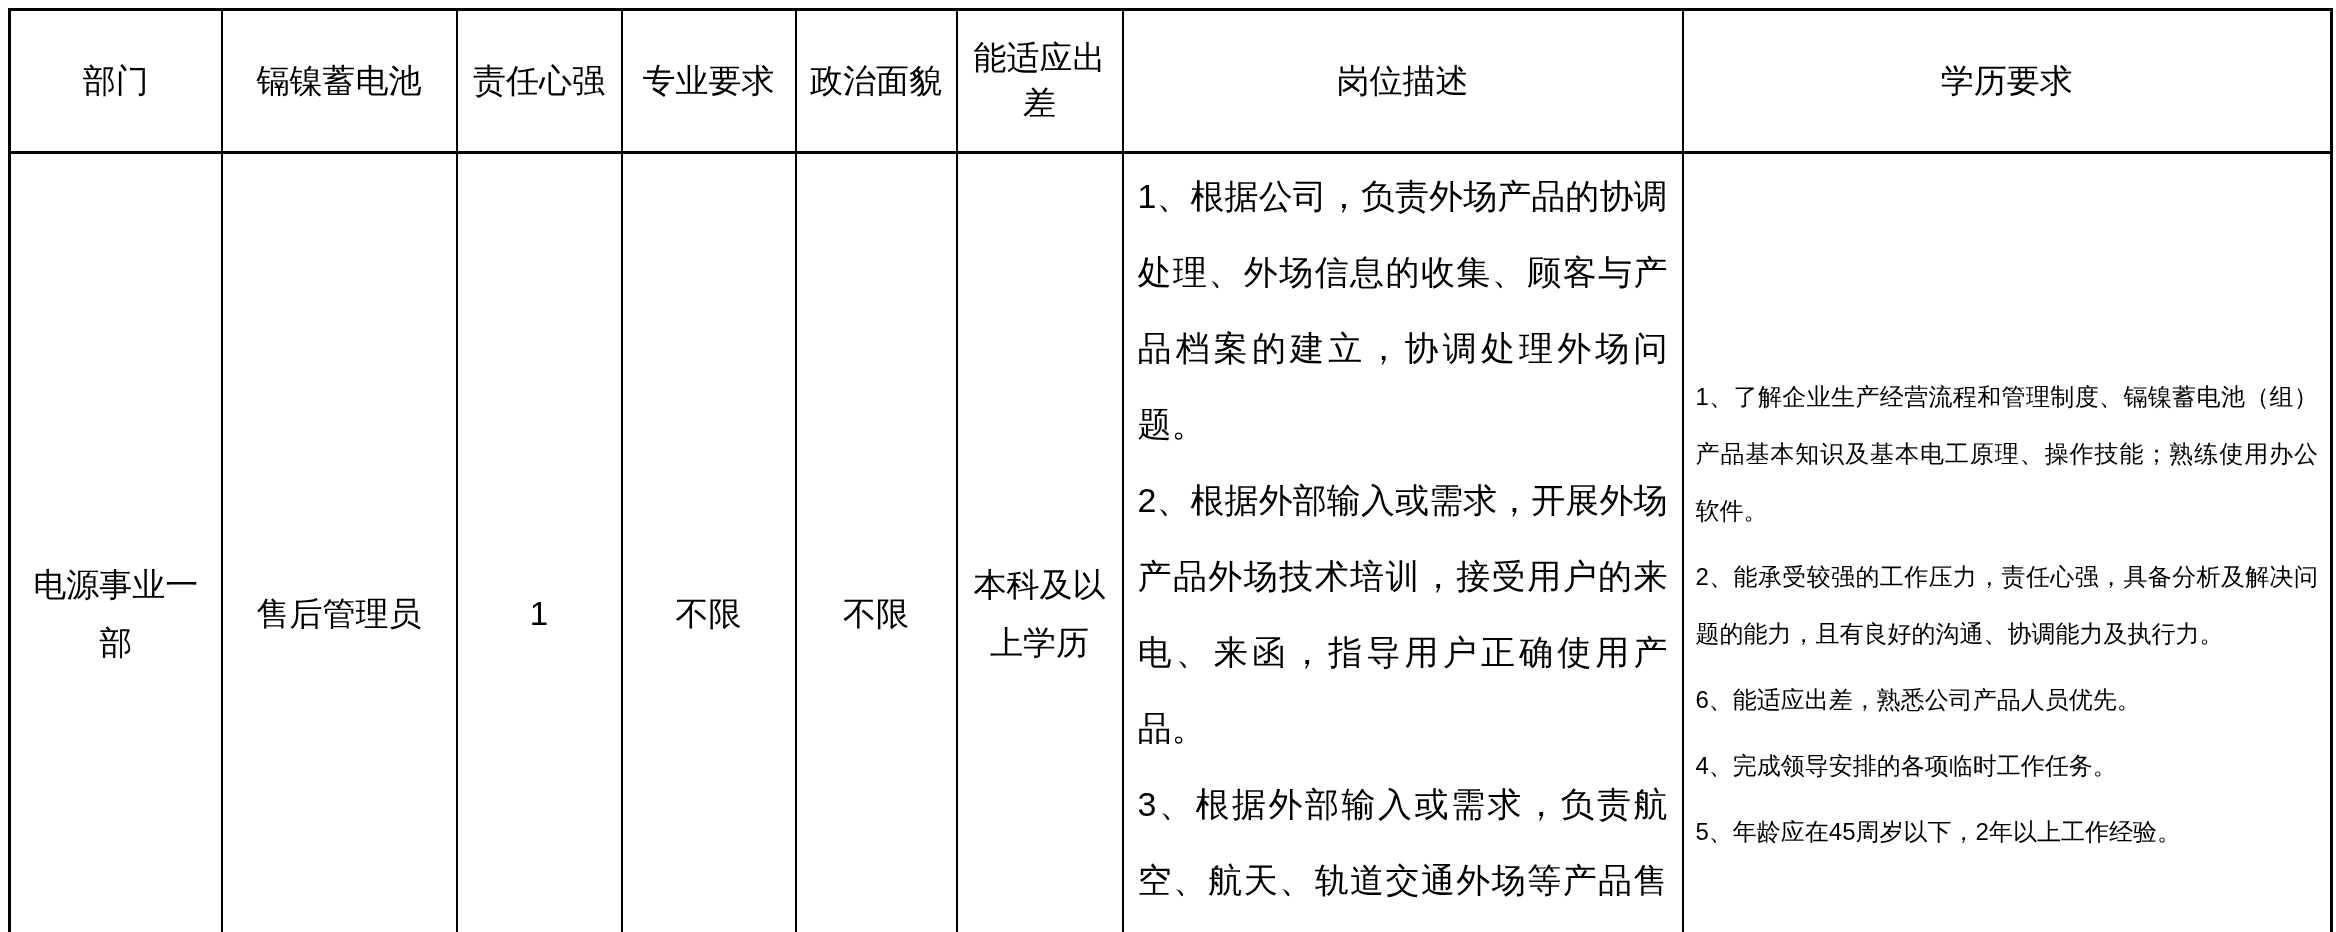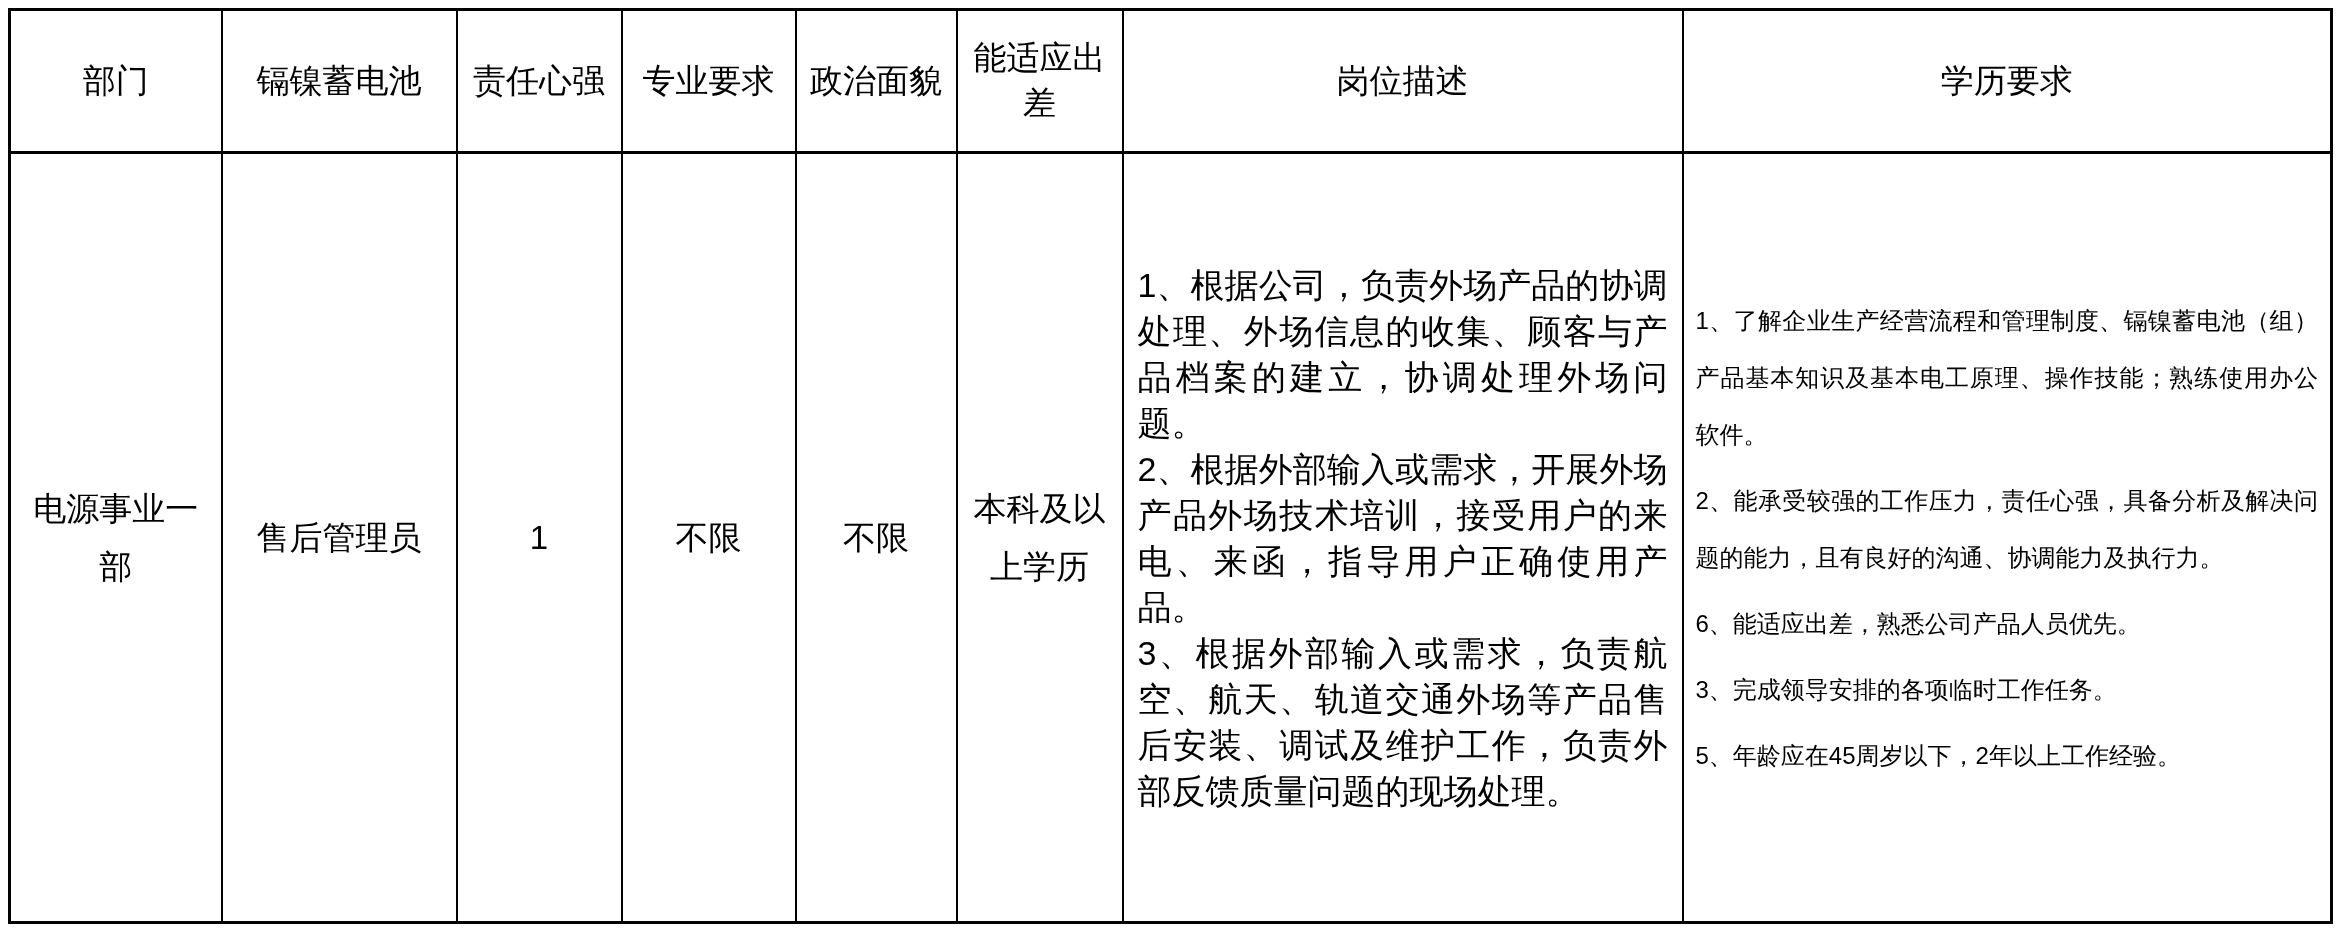--- a/index.html
+++ b/index.html
@@ -46,21 +46,21 @@
     line-height: 1.75;
     padding: 0 10px;
   }
   td.cell-desc {
     padding: 4px 14px;
     vertical-align: middle;
   }
   td.cell-desc p {
     margin: 0;
     font-size: 34px;
-    line-height: 46px;
+    line-height: 76px;
     text-align: justify;
     text-justify: inter-ideograph;
   }
   td.cell-qual {
     padding: 4px 12px;
     vertical-align: middle;
   }
   td.cell-qual p {
     margin: 9px 0;
     font-size: 24px;
@@ -105,18 +105,18 @@
       <td class="cell-simple">本科及以上学历</td>
       <td class="cell-desc">
         <p>1、根据公司，负责外场产品的协调处理、外场信息的收集、顾客与产品档案的建立，协调处理外场问题。</p>
         <p>2、根据外部输入或需求，开展外场产品外场技术培训，接受用户的来电、来函，指导用户正确使用产品。</p>
         <p>3、根据外部输入或需求，负责航空、航天、轨道交通外场等产品售后安装、调试及维护工作，负责外部反馈质量问题的现场处理。</p>
       </td>
       <td class="cell-qual">
         <p>1、了解企业生产经营流程和管理制度、镉镍蓄电池（组）产品基本知识及基本电工原理、操作技能；熟练使用办公软件。</p>
         <p>2、能承受较强的工作压力，责任心强，具备分析及解决问题的能力，且有良好的沟通、协调能力及执行力。</p>
         <p>6、能适应出差，熟悉公司产品人员优先。</p>
-        <p>3、完成领导安排的各项临时工作任务。</p>
+        <p>4、完成领导安排的各项临时工作任务。</p>
         <p>5、年龄应在45周岁以下，2年以上工作经验。</p>
       </td>
     </tr>
   </tbody>
 </table>
 
 </body></html>

